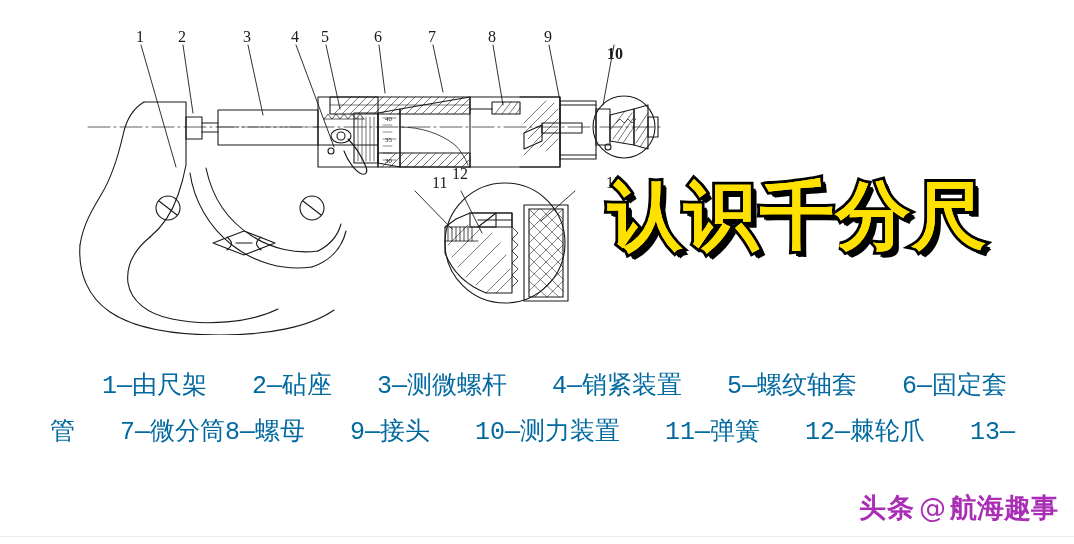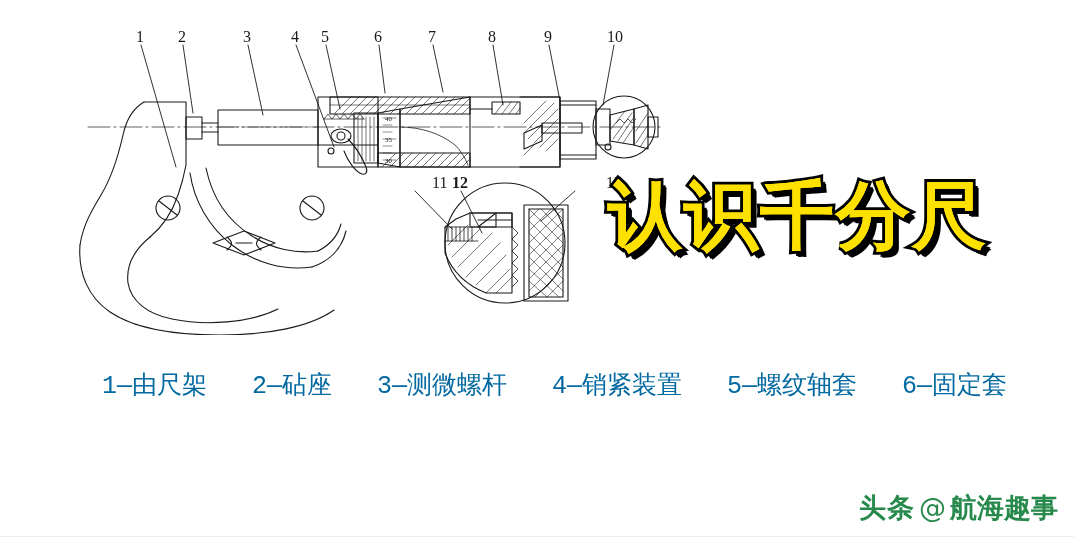--- a/index.html
+++ b/index.html
@@ -48,21 +48,21 @@
     font-size:25px;color:#0369a1;line-height:46px;
     letter-spacing:0px;
   }
   #caption .ln{display:block;white-space:pre;}
   #caption .ln1{text-indent:52px;}
 
   
   #watermark{
     position:absolute;right:16px;bottom:18px;
     font-family:"DejaVu Sans","Liberation Sans",sans-serif;
-    font-size:27px;color:#15803d;font-weight:bold;white-space:nowrap;
+    font-size:27px;color:#a21caf;font-weight:bold;white-space:nowrap;
     opacity:.92;
     text-align:right;
   }
   #watermark .wm-logo{letter-spacing:1px;}
   #watermark .wm-at{margin:0 4px;font-weight:normal;}
   #bottom-rule{
     position:absolute;left:0;right:0;bottom:7px;height:1px;
     background:#ededf0;
   }
 </style>
@@ -347,30 +347,31 @@
 
   <div class="lead-num" style="left:136px;top:29px;">1</div>
   <div class="lead-num" style="left:178px;top:29px;">2</div>
   <div class="lead-num" style="left:243px;top:29px;">3</div>
   <div class="lead-num" style="left:291px;top:29px;">4</div>
   <div class="lead-num" style="left:321px;top:29px;">5</div>
   <div class="lead-num" style="left:374px;top:29px;">6</div>
   <div class="lead-num" style="left:428px;top:29px;">7</div>
   <div class="lead-num" style="left:488px;top:29px;">8</div>
   <div class="lead-num" style="left:544px;top:29px;">9</div>
-  <div class="lead-num" style="left:607px;top:29px;">10</div>
+  <div class="lead-num" style="left:607px;top:46px;font-weight:bold;">10</div>
   <div class="lead-num" style="left:406px;top:175px;margin-left:26px;">11</div>
-  <div class="lead-num" style="left:452px;top:175px;font-weight:bold;">12</div>
+  <div class="lead-num" style="left:452px;top:166px;">12</div>
   <div class="lead-num" style="left:566px;top:175px;margin-left:40px;">13</div>
 
   <div id="title">认识千分尺</div>
   <div id="title-inner">认识千分尺</div>
 
   <div id="caption">
     <span class="ln ln1">1—由尺架   2—砧座   3—测微螺杆   4—销紧装置   5—螺纹轴套   6—固定套</span>
+    <span class="ln">管   7—微分筒8—螺母   9—接头   10—测力装置   11—弹簧   12—棘轮爪   13—</span>
   </div>
 
   <div id="watermark">
     <span class="wm-logo">头条</span><span class="wm-at">@</span><span>航海趣事</span>
   </div>
   <div id="bottom-rule"></div>
 
 </div>
 
 </body></html>

